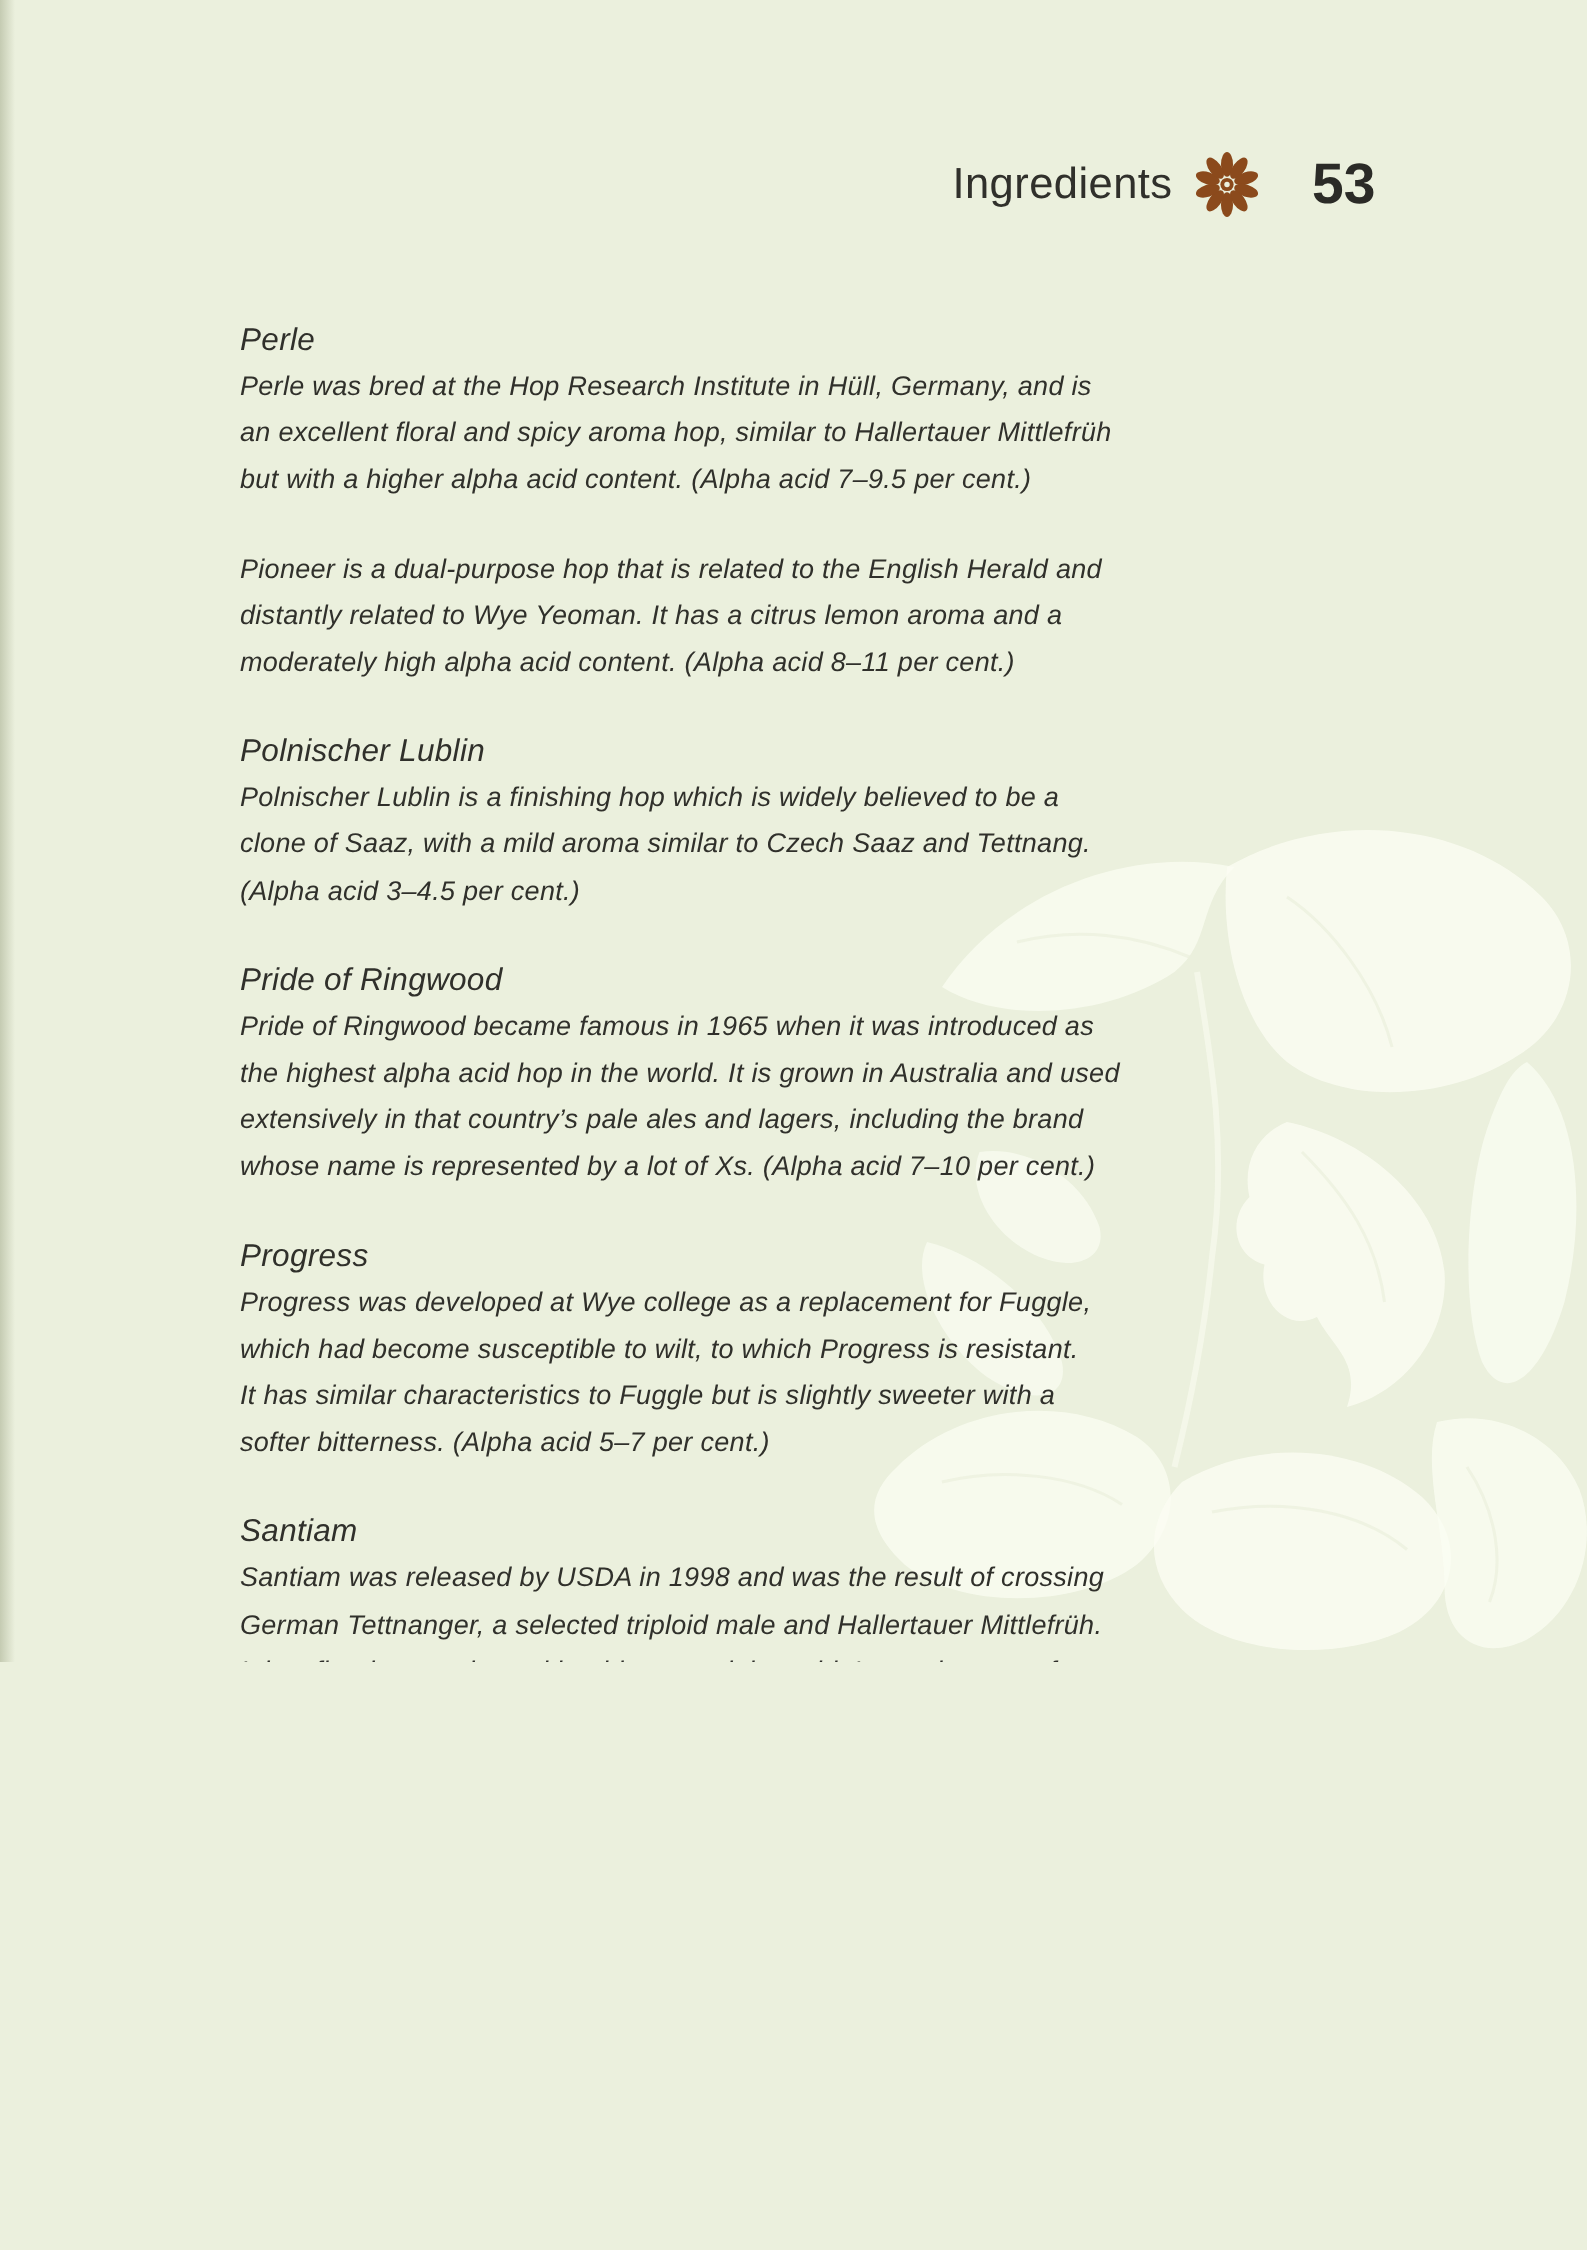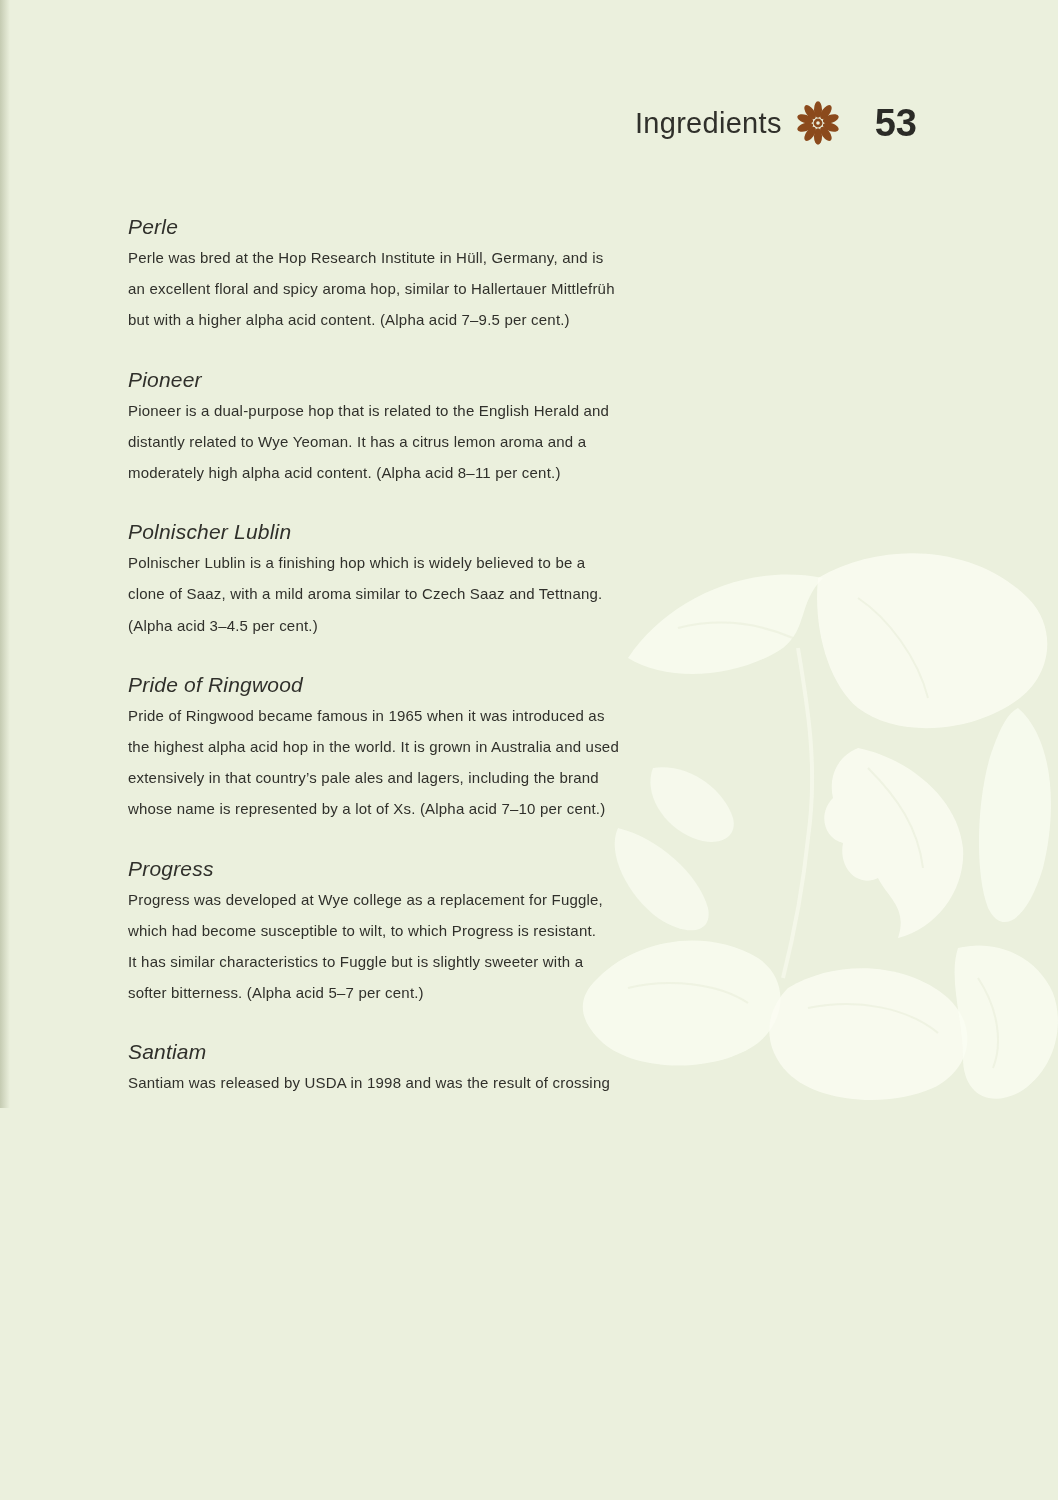--- a/index.html
+++ b/index.html
@@ -59,39 +59,40 @@
   }
   .page-number {
     margin-left: 34px;
     font-size: 38px;
     line-height: 1;
     font-weight: bold;
     color: #2b2b27;
   }
   .content {
     position: absolute;
-    left: 128px;
+    left: 160px;
     top: 211px;
     width: 782px;
   }
   .hop-section { margin: 0 0 28px 0; }
   .hop-heading {
     margin: 0;
     font-size: 21px;
     font-weight: normal;
     font-style: italic;
     line-height: 31px;
     letter-spacing: 0.2px;
   }
   .hop-body {
     margin: 0;
-    font-size: 15px;
+    font-size: 18px;
     line-height: 31.2px;
     letter-spacing: 0.2px;
     white-space: pre-line;
+    font-style: italic;
   }
 </style>
 </head>
 <body>
 
 <div class="page">
 
   <div class="left-edge"></div>
 
   <svg class="watermark" viewBox="0 0 500 600" aria-hidden="true">
@@ -141,21 +142,20 @@
   <main class="content">
 
     <section class="hop-section">
       <h3 class="hop-heading">Perle</h3>
       <p class="hop-body">Perle was bred at the Hop Research Institute in Hüll, Germany, and is
 an excellent floral and spicy aroma hop, similar to Hallertauer Mittlefrüh
 but with a higher alpha acid content. (Alpha acid 7–9.5 per cent.)</p>
     </section>
 
     <section class="hop-section">
-      <h3 class="hop-heading">Pioneer</h3>
       <p class="hop-body">Pioneer is a dual-purpose hop that is related to the English Herald and
 distantly related to Wye Yeoman. It has a citrus lemon aroma and a
 moderately high alpha acid content. (Alpha acid 8–11 per cent.)</p>
     </section>
 
     <section class="hop-section">
       <h3 class="hop-heading">Polnischer Lublin</h3>
       <p class="hop-body">Polnischer Lublin is a finishing hop which is widely believed to be a
 clone of Saaz, with a mild aroma similar to Czech Saaz and Tettnang.
 (Alpha acid 3–4.5 per cent.)</p>

